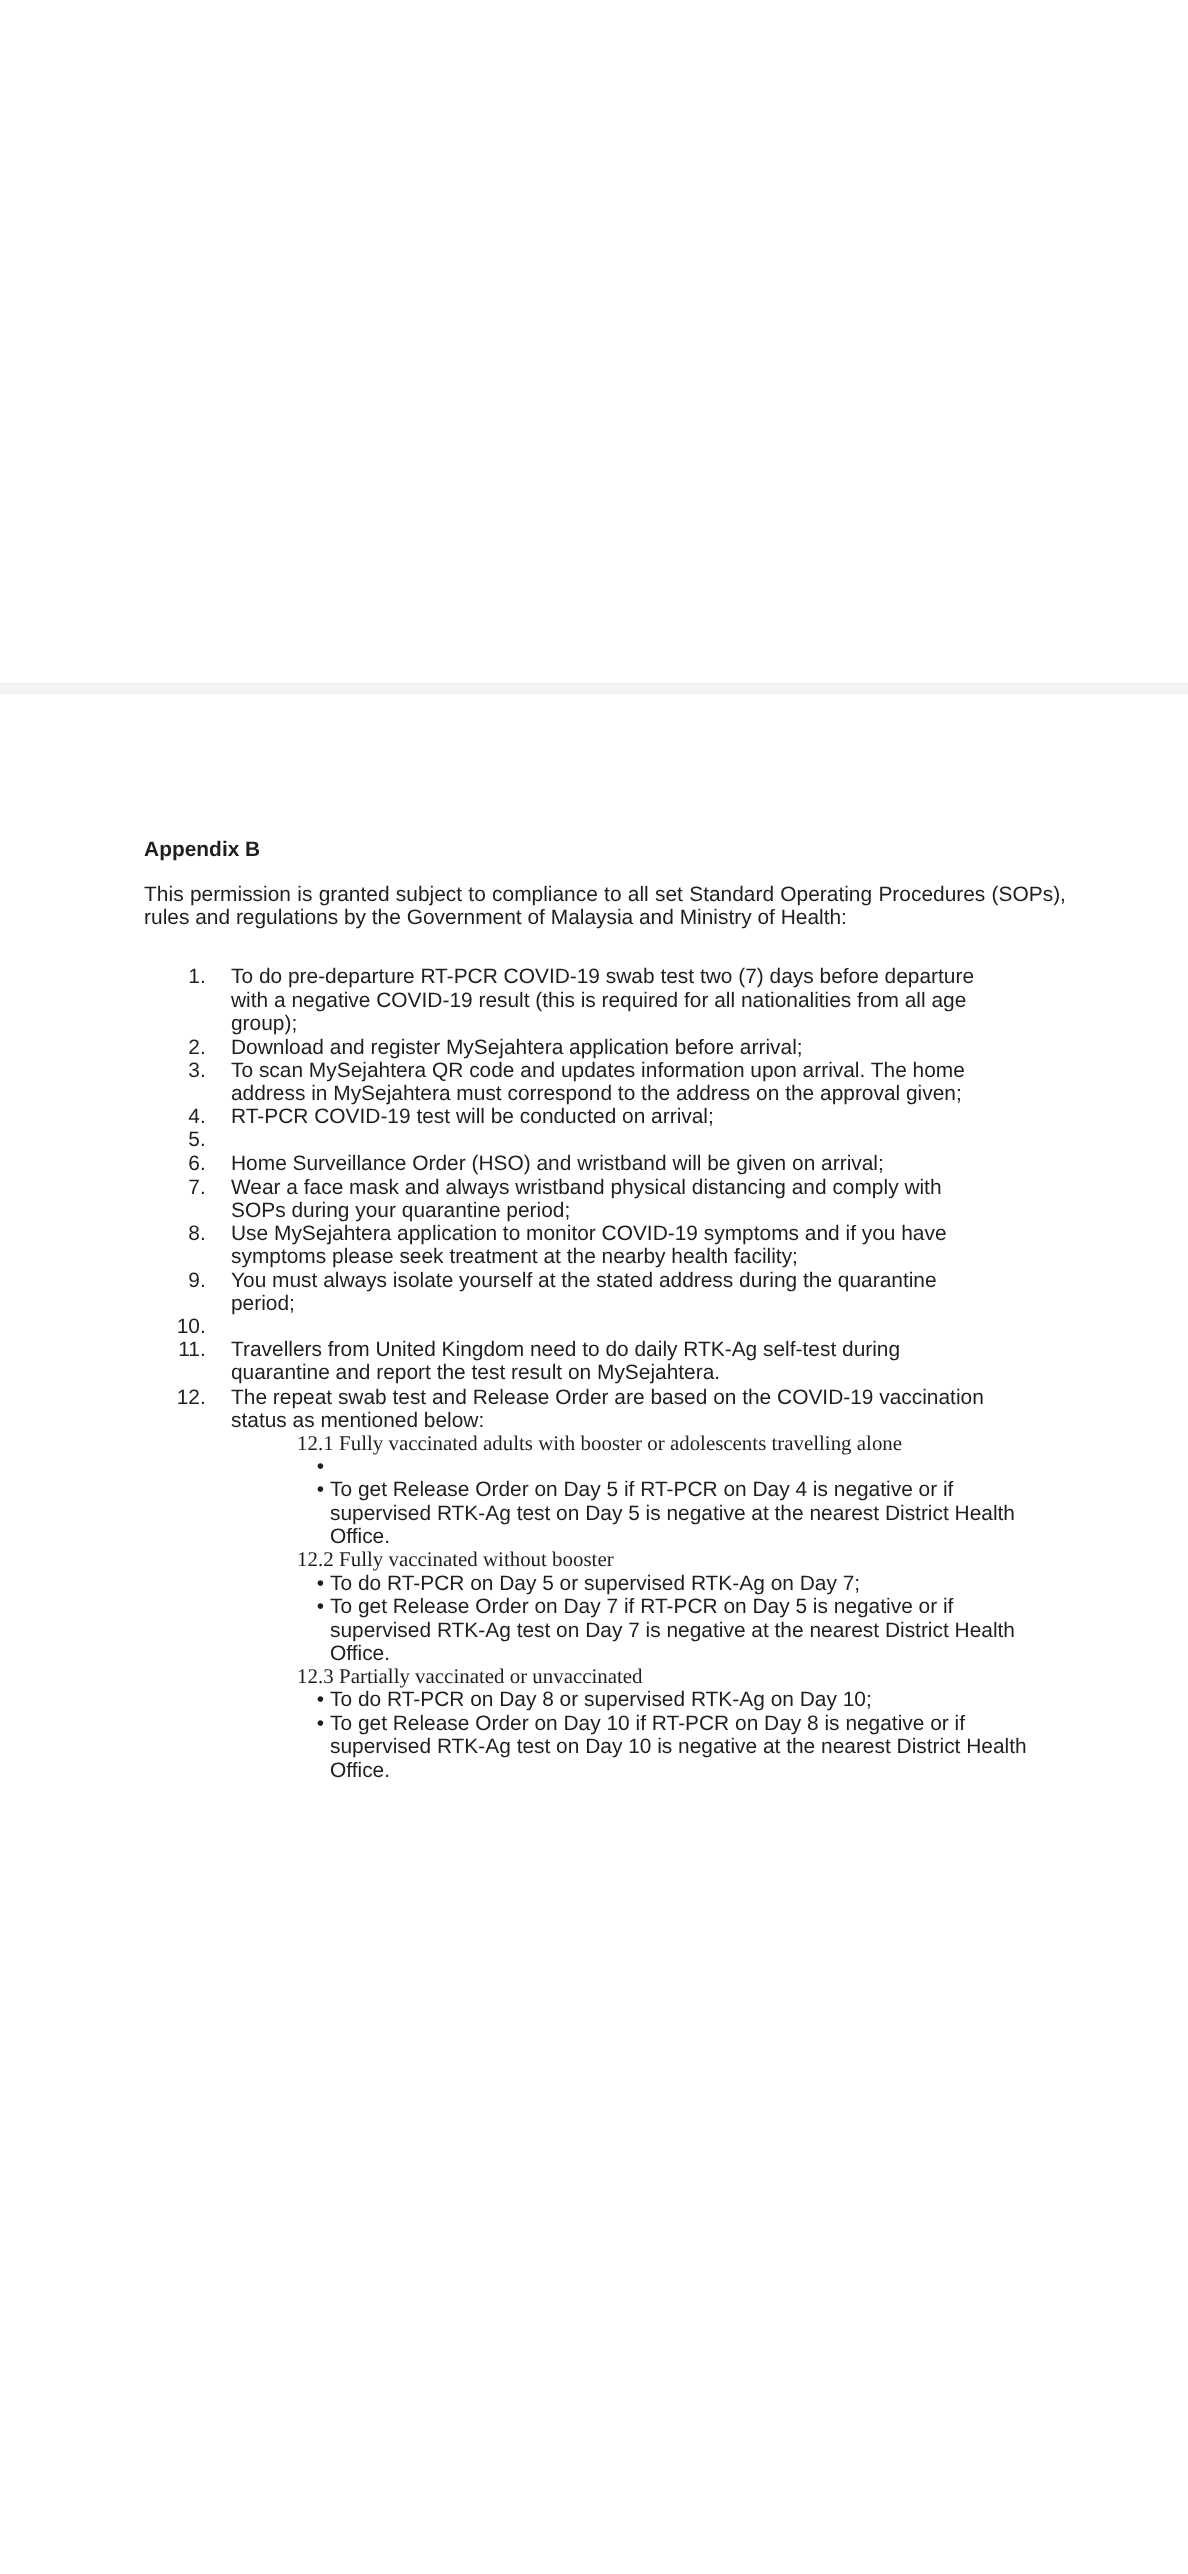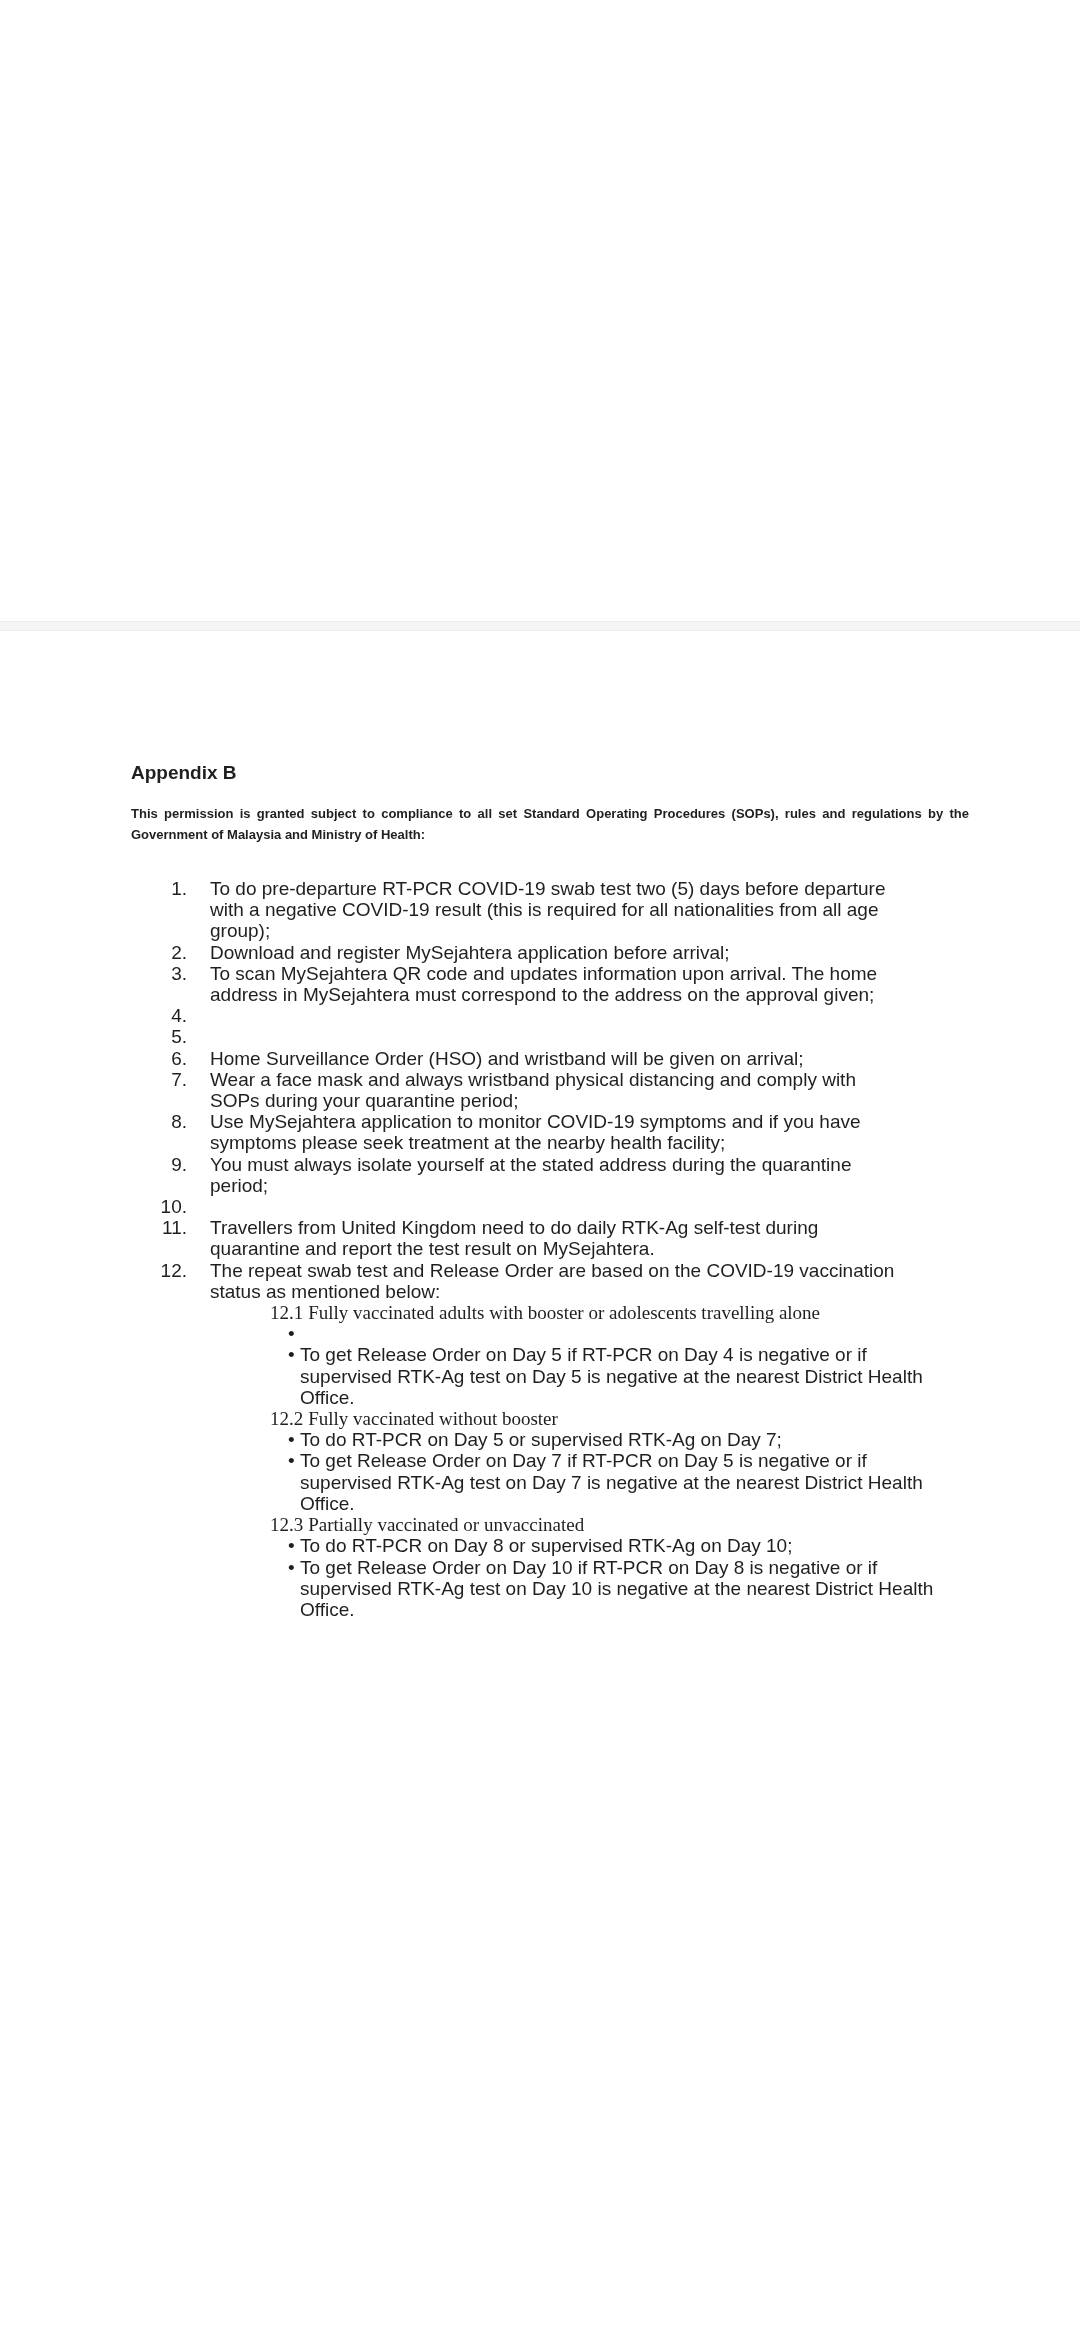--- a/index.html
+++ b/index.html
@@ -19,21 +19,21 @@
   .page {
     height: 1578px; flex: none; box-sizing: border-box;
     background: #ffffff;
     padding: 131px 0 0 131px;
   }
   .blank-bottom { flex: 1; background: #ffffff; }
 
   .heading { font-size: 19px; font-weight: bold; line-height: 21px; }
   .intro {
     margin: 20px 0 0 0; width: 838px;
-    font-size: 13px; line-height: 21px; text-align: justify; font-weight: bold;
+    font-size: 19px; line-height: 21px; text-align: justify;
   }
   .list { margin-top: 33px; font-size: 19px; line-height: 21.2px; }
   .li { display: flex; }
   .num { flex: none; width: 56px; text-align: right; margin-right: 23px; }
   .txt { flex: none; width: 688px; }
   .sub-h { margin-left: 139px; font-family: Liberation Serif, serif; }
   .sub-label { margin-right: 5px; }
   .bullet { display: flex; padding-left: 157px; }
   .bdot { flex: none; width: 12px; }
   .btxt { flex: none; width: 655px; }
@@ -45,32 +45,33 @@
   <div class="blank-top"></div>
   <div class="separator"></div>
 
   <div class="page">
     <div class="heading">Appendix B</div>
     <p class="intro">This permission is granted subject to compliance to all set Standard Operating Procedures (SOPs), rules and regulations by the Government of Malaysia and Ministry of Health:</p>
 
     <div class="list">
       <div class="li">
         <span class="num">1.</span>
-        <span class="txt">To do pre-departure RT-PCR COVID-19 swab test  two (5) days before departure with a negative COVID-19 result (this is required for all nationalities from all age group);</span>
+        <span class="txt">To do pre-departure RT-PCR COVID-19 swab test  two (7) days before departure with a negative COVID-19 result (this is required for all nationalities from all age group);</span>
       </div>
       <div class="li">
         <span class="num">2.</span>
         <span class="txt">Download and register MySejahtera application before arrival;</span>
       </div>
       <div class="li">
         <span class="num">3.</span>
         <span class="txt">To scan MySejahtera QR code and updates information upon arrival. The home address in MySejahtera must correspond to the address on the approval given;</span>
       </div>
       <div class="li">
         <span class="num">4.</span>
+        <span class="txt">RT-PCR COVID-19 test will be conducted on arrival;</span>
       </div>
       <div class="li">
         <span class="num">5.</span>
       </div>
       <div class="li">
         <span class="num">6.</span>
         <span class="txt">Home Surveillance Order (HSO) and wristband will be given on arrival;</span>
       </div>
       <div class="li">
         <span class="num">7.</span>

